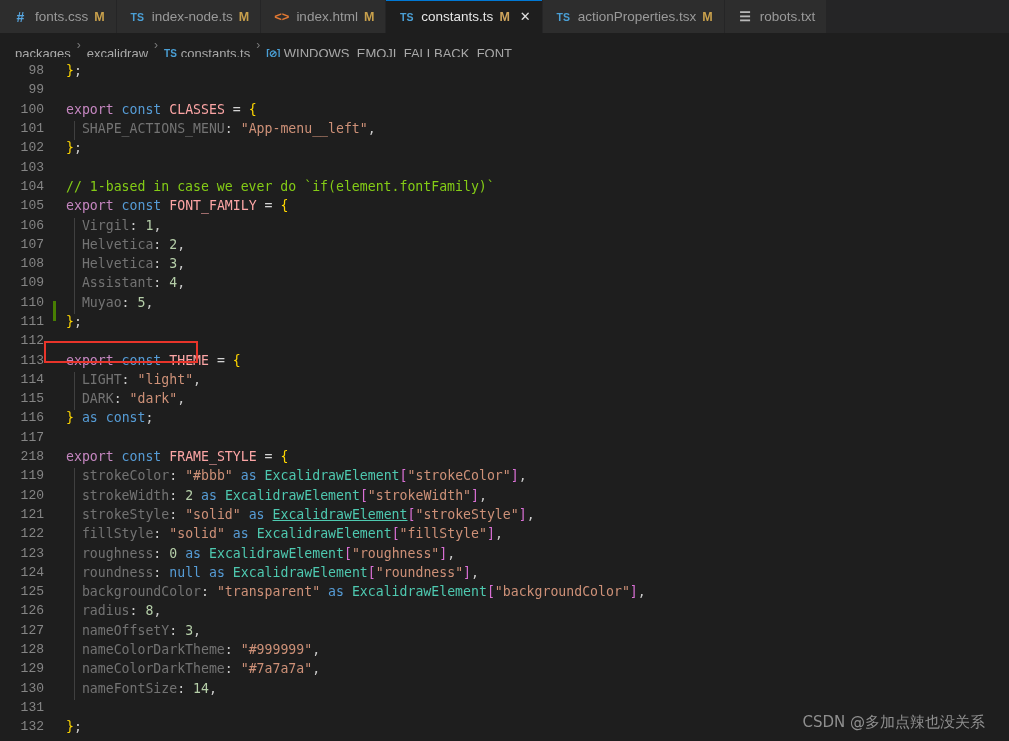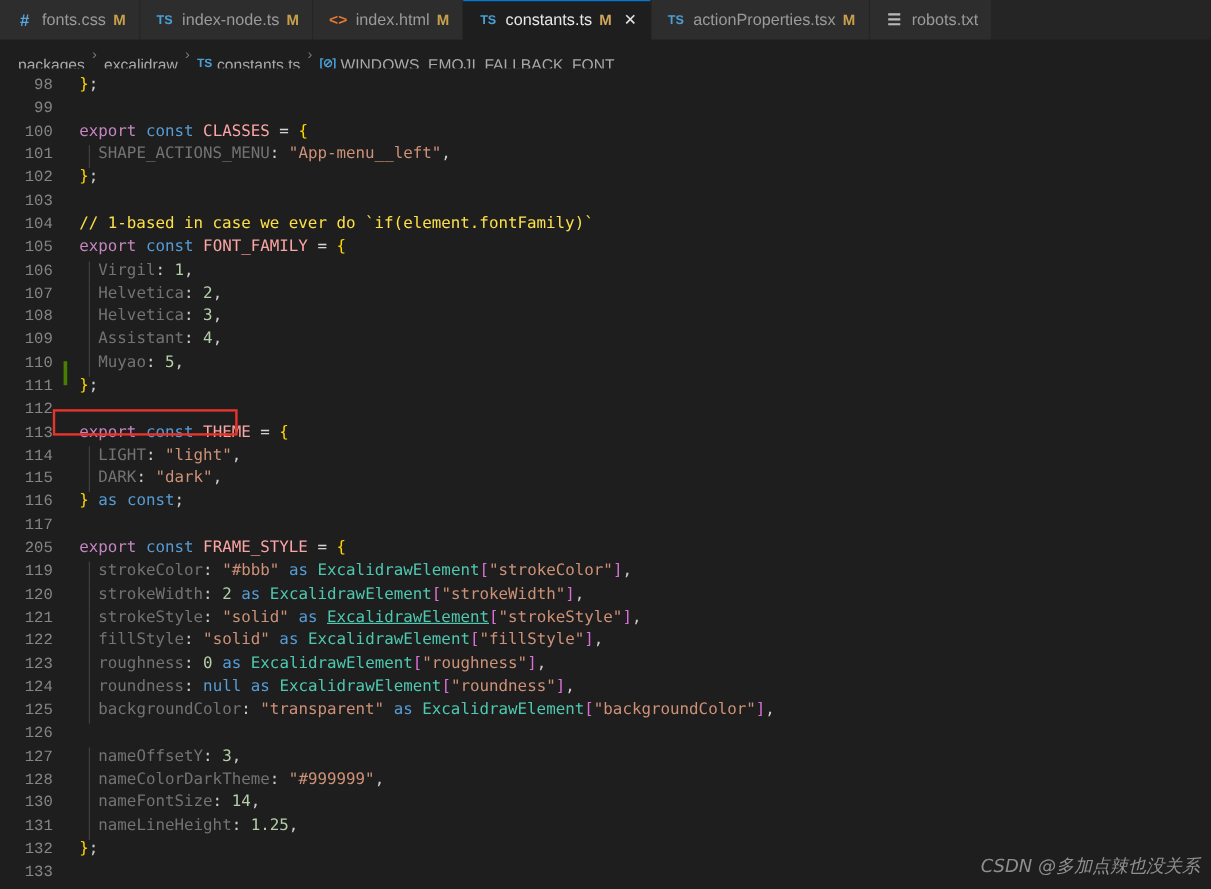--- a/index.html
+++ b/index.html
@@ -149,21 +149,21 @@
     height: 19.3px;
   }
 
   
   .t-kw    { color: #c586c0; }      
   .t-kw2   { color: #569cd6; }      
   .t-var   { color: #fca5a5; }      
   .t-prop  { color: #737373; }      
   .t-str   { color: #ce9178; }      
   .t-num   { color: #b5cea8; }      
-  .t-cmt   { color: #fde047; }      
+  .t-cmt   { color: #84cc16; }      
   .t-punc  { color: #cccccc; }      
   .t-brace { color: #ffd700; }      
   .t-brk   { color: #da70d6; }      
   .t-type  { color: #4ec9b0; }      
   .t-link  { color: #4ec9b0; text-decoration: underline; cursor: pointer; }
   .t-op    { color: #d4d4d4; }
 
   
   #annot-box {
     position: absolute;
@@ -171,28 +171,27 @@
     top: 284px;
     width: 154px;
     height: 22px;
     border: 2px solid #e8342a;
     pointer-events: none;
   }
 
   
   #watermark {
     position: absolute;
-    right: 9px;
+    right: 24px;
     bottom: 9px;
     color: #8f8f8f;
     font-size: 15px;
     font-family: "DejaVu Sans", sans-serif;
     user-select: none;
     white-space: nowrap;
-    font-style: italic;
   }
 </style>
 </head>
 <body>
 
 <div id="tabbar">
     <div class="tab">
       <span class="tab-icon ic-css">#</span>
       <span class="tab-label">fonts.css</span>
       <span class="tab-dirty">M</span>
@@ -260,31 +259,32 @@
       <div class="line"><span class="lnum">108</span><span class="gutter"></span><span class="code"><span class="ig" style="left: 8px;"></span><span class="t-op">  </span><span class="t-prop">Helvetica</span><span class="t-punc">:</span><span class="t-op"> </span><span class="t-num">3</span><span class="t-punc">,</span></span></div>
       <div class="line"><span class="lnum">109</span><span class="gutter"></span><span class="code"><span class="ig" style="left: 8px;"></span><span class="t-op">  </span><span class="t-prop">Assistant</span><span class="t-punc">:</span><span class="t-op"> </span><span class="t-num">4</span><span class="t-punc">,</span></span></div>
       <div class="line"><span class="lnum">110</span><span class="gutter added"></span><span class="code"><span class="ig" style="left: 8px;"></span><span class="t-op">  </span><span class="t-prop">Muyao</span><span class="t-punc">:</span><span class="t-op"> </span><span class="t-num">5</span><span class="t-punc">,</span></span></div>
       <div class="line"><span class="lnum">111</span><span class="gutter"></span><span class="code"><span class="t-brace">}</span><span class="t-punc">;</span></span></div>
       <div class="line"><span class="lnum">112</span><span class="gutter"></span><span class="code"></span></div>
       <div class="line"><span class="lnum">113</span><span class="gutter"></span><span class="code"><span class="t-kw">export</span><span class="t-op"> </span><span class="t-kw2">const</span><span class="t-op"> </span><span class="t-var">THEME</span><span class="t-op"> = </span><span class="t-brace">{</span></span></div>
       <div class="line"><span class="lnum">114</span><span class="gutter"></span><span class="code"><span class="ig" style="left: 8px;"></span><span class="t-op">  </span><span class="t-prop">LIGHT</span><span class="t-punc">:</span><span class="t-op"> </span><span class="t-str">"light"</span><span class="t-punc">,</span></span></div>
       <div class="line"><span class="lnum">115</span><span class="gutter"></span><span class="code"><span class="ig" style="left: 8px;"></span><span class="t-op">  </span><span class="t-prop">DARK</span><span class="t-punc">:</span><span class="t-op"> </span><span class="t-str">"dark"</span><span class="t-punc">,</span></span></div>
       <div class="line"><span class="lnum">116</span><span class="gutter"></span><span class="code"><span class="t-brace">}</span><span class="t-op"> </span><span class="t-kw2">as</span><span class="t-op"> </span><span class="t-kw2">const</span><span class="t-punc">;</span></span></div>
       <div class="line"><span class="lnum">117</span><span class="gutter"></span><span class="code"></span></div>
-      <div class="line"><span class="lnum">205</span><span class="gutter"></span><span class="code"><span class="t-kw">export</span><span class="t-op"> </span><span class="t-kw2">const</span><span class="t-op"> </span><span class="t-var">FRAME_STYLE</span><span class="t-op"> = </span><span class="t-brace">{</span></span></div>
+      <div class="line"><span class="lnum">218</span><span class="gutter"></span><span class="code"><span class="t-kw">export</span><span class="t-op"> </span><span class="t-kw2">const</span><span class="t-op"> </span><span class="t-var">FRAME_STYLE</span><span class="t-op"> = </span><span class="t-brace">{</span></span></div>
       <div class="line"><span class="lnum">119</span><span class="gutter"></span><span class="code"><span class="ig" style="left: 8px;"></span><span class="t-op">  </span><span class="t-prop">strokeColor</span><span class="t-punc">:</span><span class="t-op"> </span><span class="t-str">"#bbb"</span><span class="t-op"> </span><span class="t-kw2">as</span><span class="t-op"> </span><span class="t-type">ExcalidrawElement</span><span class="t-brk">[</span><span class="t-str">"strokeColor"</span><span class="t-brk">]</span><span class="t-punc">,</span></span></div>
       <div class="line"><span class="lnum">120</span><span class="gutter"></span><span class="code"><span class="ig" style="left: 8px;"></span><span class="t-op">  </span><span class="t-prop">strokeWidth</span><span class="t-punc">:</span><span class="t-op"> </span><span class="t-num">2</span><span class="t-op"> </span><span class="t-kw2">as</span><span class="t-op"> </span><span class="t-type">ExcalidrawElement</span><span class="t-brk">[</span><span class="t-str">"strokeWidth"</span><span class="t-brk">]</span><span class="t-punc">,</span></span></div>
       <div class="line"><span class="lnum">121</span><span class="gutter"></span><span class="code"><span class="ig" style="left: 8px;"></span><span class="t-op">  </span><span class="t-prop">strokeStyle</span><span class="t-punc">:</span><span class="t-op"> </span><span class="t-str">"solid"</span><span class="t-op"> </span><span class="t-kw2">as</span><span class="t-op"> </span><span class="t-link">ExcalidrawElement</span><span class="t-brk">[</span><span class="t-str">"strokeStyle"</span><span class="t-brk">]</span><span class="t-punc">,</span></span></div>
       <div class="line"><span class="lnum">122</span><span class="gutter"></span><span class="code"><span class="ig" style="left: 8px;"></span><span class="t-op">  </span><span class="t-prop">fillStyle</span><span class="t-punc">:</span><span class="t-op"> </span><span class="t-str">"solid"</span><span class="t-op"> </span><span class="t-kw2">as</span><span class="t-op"> </span><span class="t-type">ExcalidrawElement</span><span class="t-brk">[</span><span class="t-str">"fillStyle"</span><span class="t-brk">]</span><span class="t-punc">,</span></span></div>
       <div class="line"><span class="lnum">123</span><span class="gutter"></span><span class="code"><span class="ig" style="left: 8px;"></span><span class="t-op">  </span><span class="t-prop">roughness</span><span class="t-punc">:</span><span class="t-op"> </span><span class="t-num">0</span><span class="t-op"> </span><span class="t-kw2">as</span><span class="t-op"> </span><span class="t-type">ExcalidrawElement</span><span class="t-brk">[</span><span class="t-str">"roughness"</span><span class="t-brk">]</span><span class="t-punc">,</span></span></div>
       <div class="line"><span class="lnum">124</span><span class="gutter"></span><span class="code"><span class="ig" style="left: 8px;"></span><span class="t-op">  </span><span class="t-prop">roundness</span><span class="t-punc">:</span><span class="t-op"> </span><span class="t-kw2">null</span><span class="t-op"> </span><span class="t-kw2">as</span><span class="t-op"> </span><span class="t-type">ExcalidrawElement</span><span class="t-brk">[</span><span class="t-str">"roundness"</span><span class="t-brk">]</span><span class="t-punc">,</span></span></div>
       <div class="line"><span class="lnum">125</span><span class="gutter"></span><span class="code"><span class="ig" style="left: 8px;"></span><span class="t-op">  </span><span class="t-prop">backgroundColor</span><span class="t-punc">:</span><span class="t-op"> </span><span class="t-str">"transparent"</span><span class="t-op"> </span><span class="t-kw2">as</span><span class="t-op"> </span><span class="t-type">ExcalidrawElement</span><span class="t-brk">[</span><span class="t-str">"backgroundColor"</span><span class="t-brk">]</span><span class="t-punc">,</span></span></div>
-      <div class="line"><span class="lnum">126</span><span class="gutter"></span></div>
+      <div class="line"><span class="lnum">126</span><span class="gutter"></span><span class="code"><span class="ig" style="left: 8px;"></span><span class="t-op">  </span><span class="t-prop">radius</span><span class="t-punc">:</span><span class="t-op"> </span><span class="t-num">8</span><span class="t-punc">,</span></span></div>
       <div class="line"><span class="lnum">127</span><span class="gutter"></span><span class="code"><span class="ig" style="left: 8px;"></span><span class="t-op">  </span><span class="t-prop">nameOffsetY</span><span class="t-punc">:</span><span class="t-op"> </span><span class="t-num">3</span><span class="t-punc">,</span></span></div>
       <div class="line"><span class="lnum">128</span><span class="gutter"></span><span class="code"><span class="ig" style="left: 8px;"></span><span class="t-op">  </span><span class="t-prop">nameColorDarkTheme</span><span class="t-punc">:</span><span class="t-op"> </span><span class="t-str">"#999999"</span><span class="t-punc">,</span></span></div>
+      <div class="line"><span class="lnum">129</span><span class="gutter"></span><span class="code"><span class="ig" style="left: 8px;"></span><span class="t-op">  </span><span class="t-prop">nameColorDarkTheme</span><span class="t-punc">:</span><span class="t-op"> </span><span class="t-str">"#7a7a7a"</span><span class="t-punc">,</span></span></div>
       <div class="line"><span class="lnum">130</span><span class="gutter"></span><span class="code"><span class="ig" style="left: 8px;"></span><span class="t-op">  </span><span class="t-prop">nameFontSize</span><span class="t-punc">:</span><span class="t-op"> </span><span class="t-num">14</span><span class="t-punc">,</span></span></div>
-      <div class="line"><span class="lnum">131</span><span class="gutter"></span><span class="code"><span class="ig" style="left: 8px;"></span><span class="t-op">  </span><span class="t-prop">nameLineHeight</span><span class="t-punc">:</span><span class="t-op"> </span><span class="t-num">1.25</span><span class="t-punc">,</span></span></div>
+      <div class="line"><span class="lnum">131</span><span class="gutter"></span></div>
       <div class="line"><span class="lnum">132</span><span class="gutter"></span><span class="code"><span class="t-brace">}</span><span class="t-punc">;</span></span></div>
       <div class="line"><span class="lnum">133</span><span class="gutter"></span><span class="code"></span></div>
     </div>
   <div id="annot-box"></div>
   <div id="watermark">CSDN @多加点辣也没关系</div>
 </div>
 
 </body></html>

